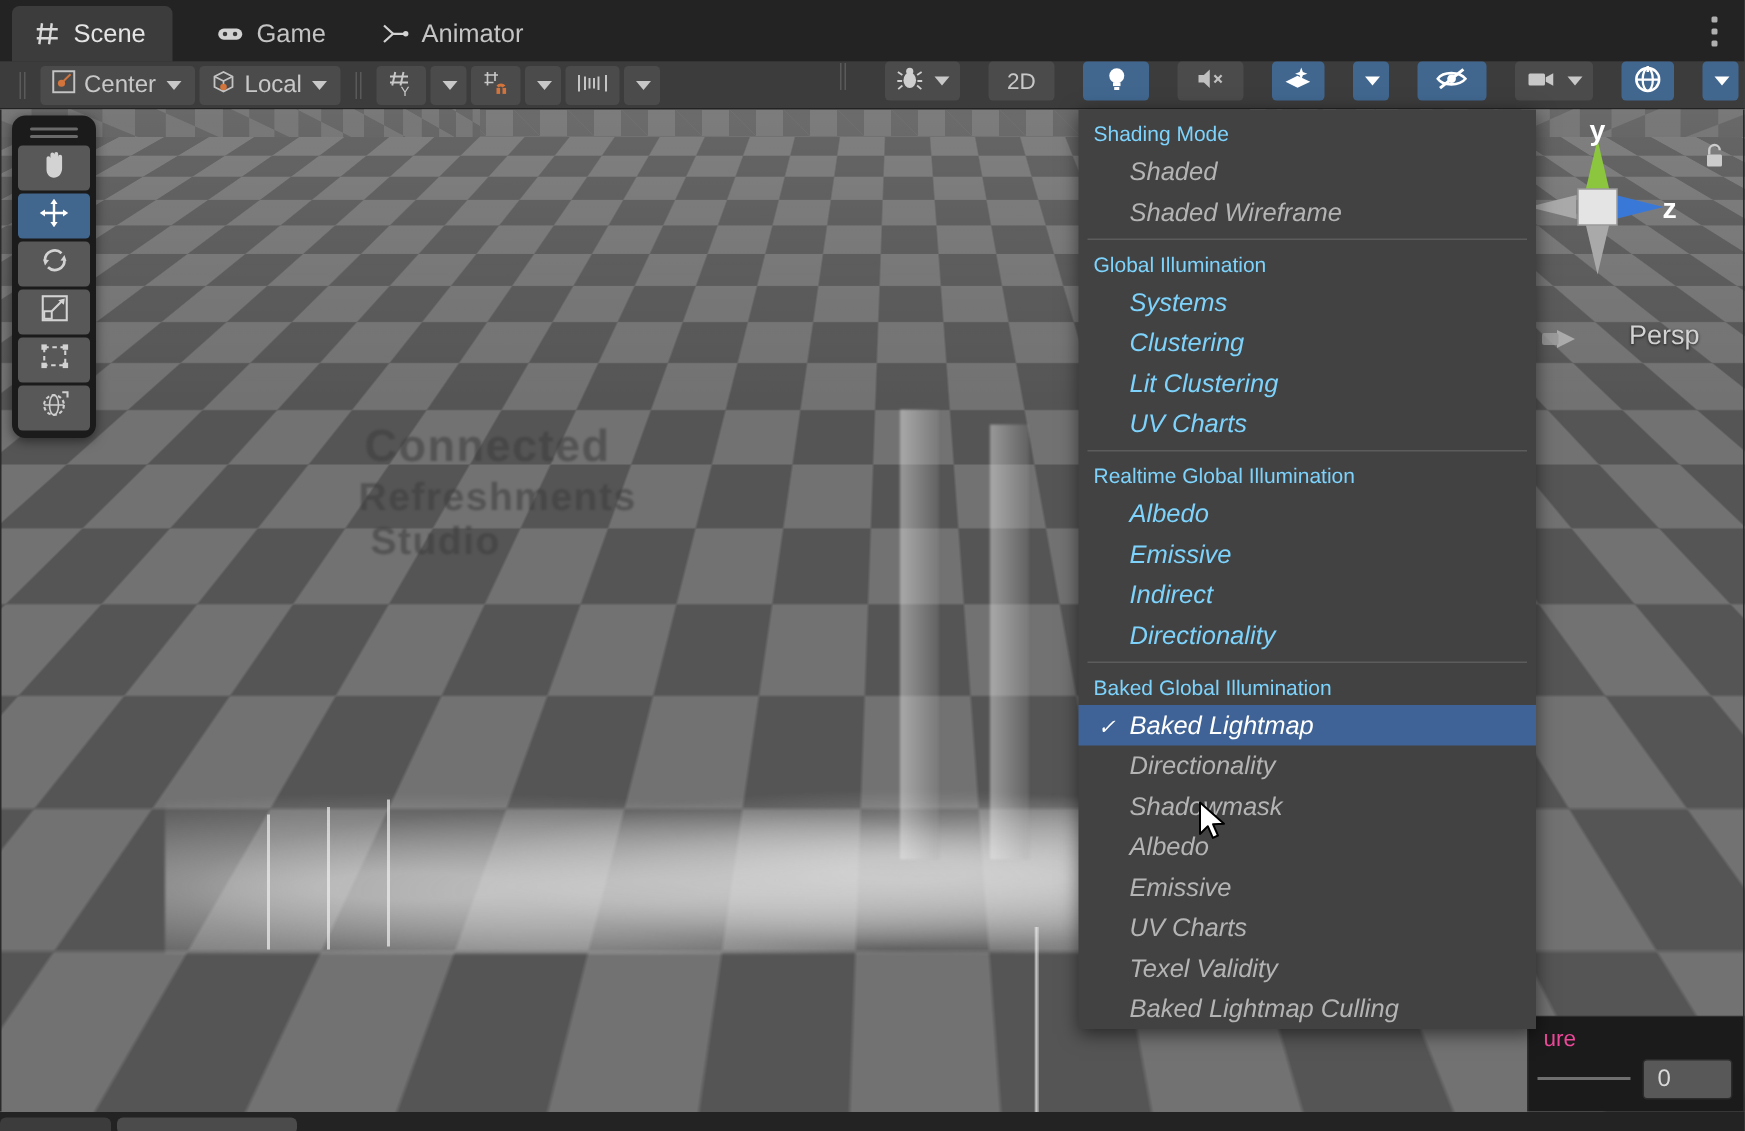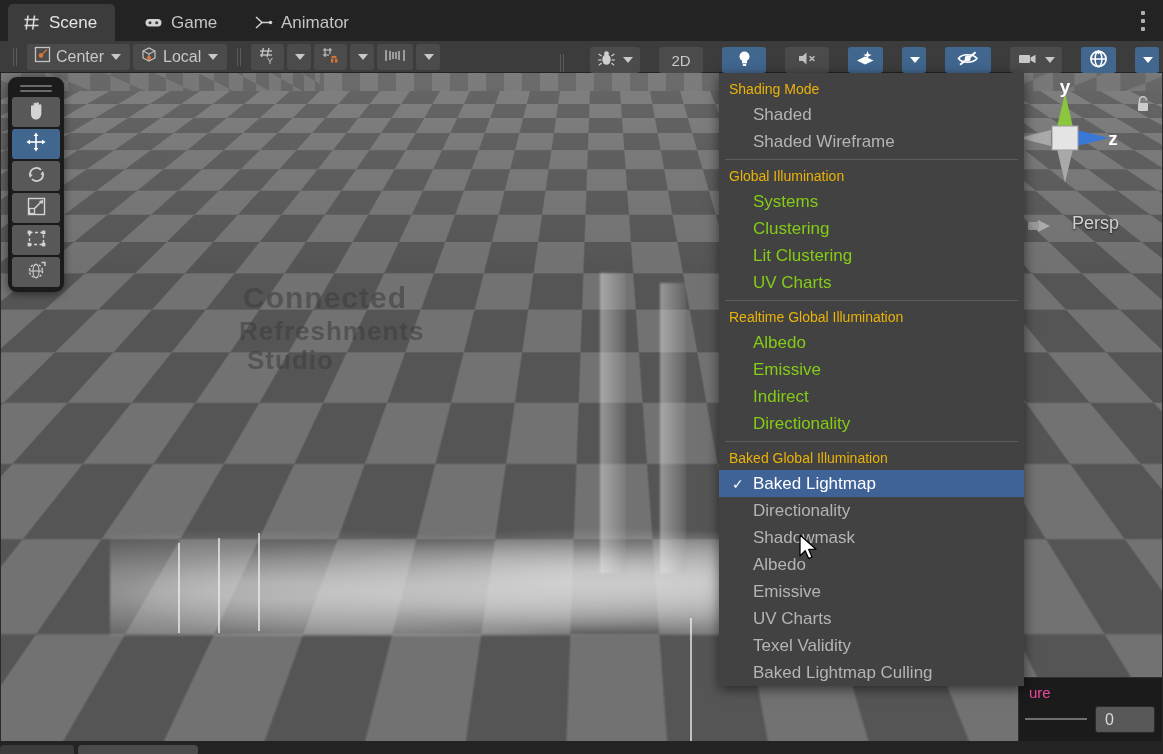--- a/index.html
+++ b/index.html
@@ -35,21 +35,21 @@
   }
   .kebab i{ display:block; width:4px; height:4px; background:#b0b0b0; border-radius:1px; }
 
   
   .toolbar{
     position:absolute; left:0; top:41px; width:1163px; height:32px;
     background:#3c3c3c; display:flex; align-items:center;
     border-bottom:1px solid #232323;
   }
   .tb-left{ display:flex; align-items:center; padding-left:6px; gap:3px; }
-  .tb-right{ position:absolute; right:4px; top:0; height:32px; display:flex; align-items:flex-end; gap:19px; }
+  .tb-right{ position:absolute; right:4px; top:0; height:32px; display:flex; align-items:flex-start; gap:19px; }
   .grip{ width:8px; height:20px; position:relative; margin:0 5px; }
   .grip::before,.grip::after{
     content:""; position:absolute; top:1px; width:1px; height:18px; background:#5a5a5a;
   }
   .grip::before{ left:2px; } .grip::after{ left:5px; }
 
   .btn{
     height:26px; min-width:26px; display:flex; align-items:center; justify-content:center;
     background:#4b4b4b; border-radius:3px; color:#c8c8c8; font-size:14px;
     padding:0 7px; gap:5px; cursor:default; user-select:none;
@@ -147,21 +147,21 @@
   .tp-btn{
     width:48px; height:30px; background:#585858; border-radius:3px;
     display:flex; align-items:center; justify-content:center; cursor:default;
   }
   .tp-btn.on{ background:#41678f; }
 
   
   .gizmo{ position:absolute; right:38px; top:6px; width:120px; height:120px; }
   .lockicon{ position:absolute; right:12px; top:22px; width:16px; height:18px; }
   .persp{
-    position:absolute; right:44px; top:140px; color:#d2d2d2; font-size:18px;
+    position:absolute; right:30px; top:140px; color:#d2d2d2; font-size:18px;
     text-shadow:0 1px 2px rgba(0,0,0,.7); user-select:none;
   }
   .perspcam{ position:absolute; right:107px; top:143px; width:30px; height:20px; opacity:.75; }
 
   
   .exposure{
     position:absolute; right:0; bottom:-8px; width:145px; height:72px;
     background:#1b1b1b; border:1px solid #2f2f2f; border-radius:6px 0 0 6px;
     overflow:hidden;
   }
@@ -174,27 +174,27 @@
   }
 
   
   .menu{
     position:absolute; left:719px; top:73px; width:305px;
     background:#424242; box-shadow:0 3px 12px rgba(0,0,0,.55);
     padding-top:3px; z-index:50; user-select:none;
   }
   .m-head{
     height:25px; display:flex; align-items:center; padding-left:10px;
-    color:#eab308; font-size:14px;text-align:center;
+    color:#7dd3fc; font-size:14px;text-align:center;
   }
   .m-item{
     height:27px; display:flex; align-items:center; padding-left:34px;
-    color:#b4b4b4; font-size:17px; position:relative; cursor:default;
-  }
-  .m-item.dim{ color:#84cc16; }
+    color:#b4b4b4; font-size:17px; position:relative; cursor:default;font-style:italic;
+  }
+  .m-item.dim{ color:#7dd3fc; }
   .m-item.sel{ background:#3f6396; color:#ffffff; }
   .m-item .chk{
     position:absolute; left:13px; top:50%; transform:translateY(-50%);
     font-size:14px; color:#ffffff;
   }
   .m-sep{ height:1px; background:#5c5c5c; margin:4px 6px 3px; }
 
   
   .cursor{ position:absolute; left:799px; top:534px; width:22px; height:30px; z-index:90; pointer-events:none; }
 

